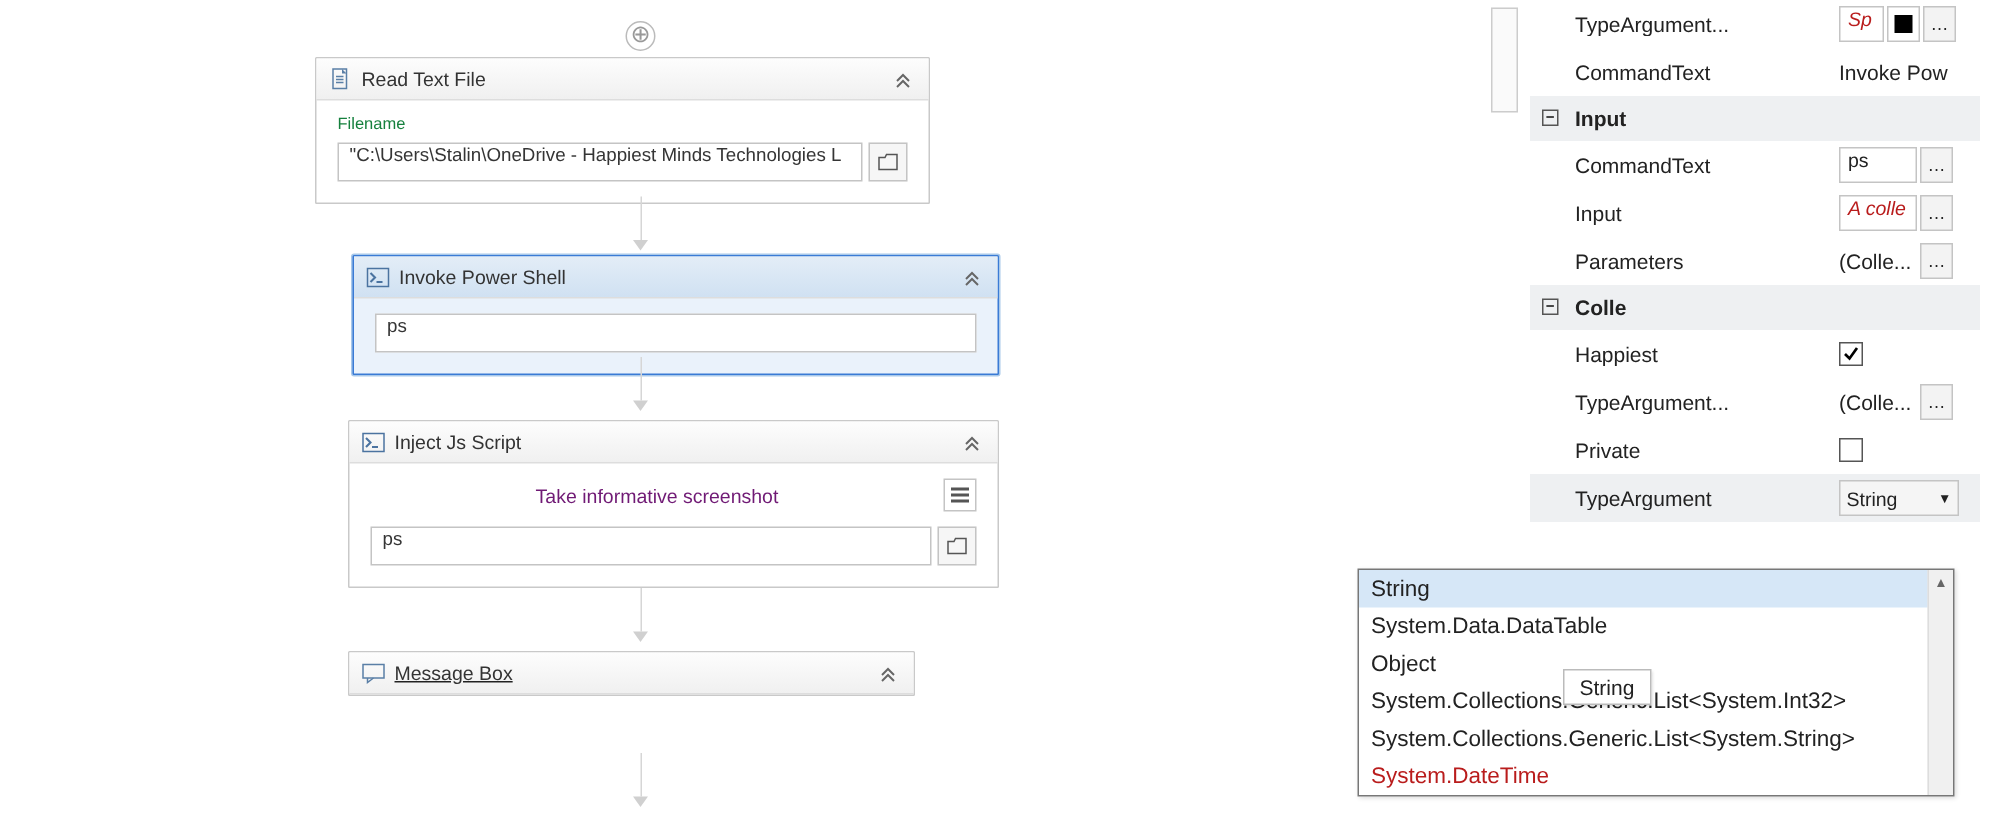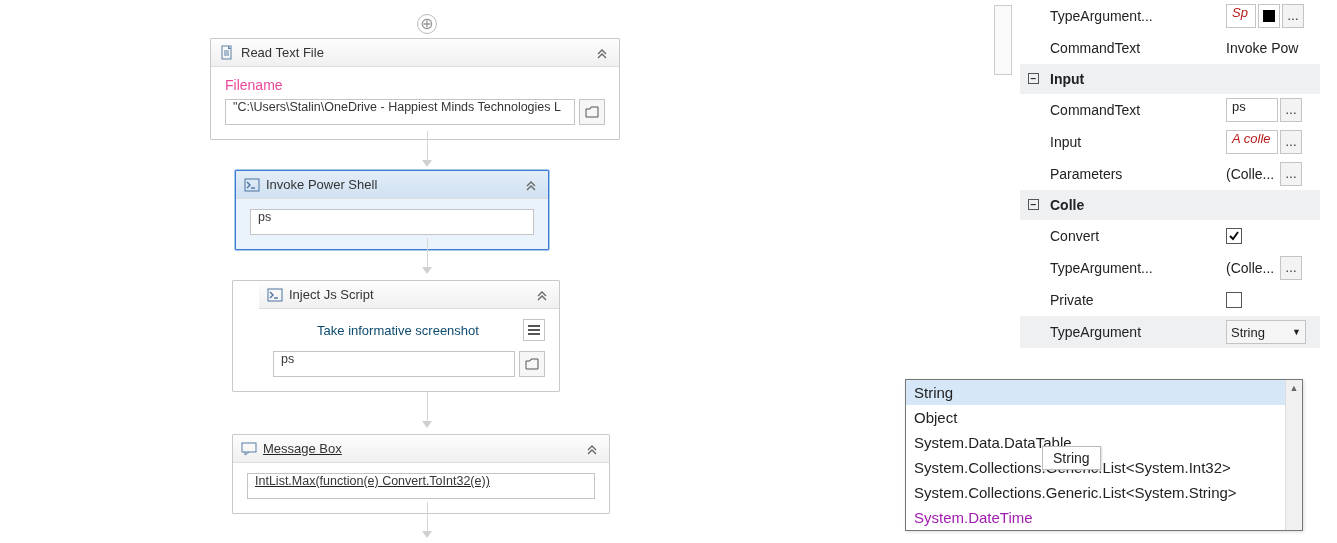--- a/index.html
+++ b/index.html
@@ -12,26 +12,26 @@
   .activity { position:absolute; width:410px; background:#fff; border:1px solid #c9c9c9; border-radius:1px; }
   .activity.selected { border:1px solid #3a7bd5; box-shadow:0 0 0 1px #a9c9ea; background:#eaf2fb;}
   .act-header { display:flex; align-items:center; height:28px; padding:0 8px; background:linear-gradient(#fdfdfd,#f0f0f0); border-bottom:1px solid #ddd;justify-content:center; }
   .activity.selected .act-header { background:linear-gradient(#e3edf7,#d0e1f2); }
   .act-icon { width:16px; height:16px; margin-right:6px; display:flex; align-items:center; justify-content:center; }
   .act-icon svg { width:16px; height:16px; }
   .act-title { flex:1; font-size:13px; color:#333; }
   .collapse-btn { width:18px; height:18px; color:#666; font-size:12px; display:flex; align-items:center; justify-content:center;}
   .collapse-btn svg{width:12px;height:12px;}
   .act-body { padding:10px 14px 14px 14px; }
-  .field-label { font-size:14px; color:#ec4899; margin-bottom:6px; display:block;}
+  .field-label { font-size:11px; color:#15803d; margin-bottom:6px; display:block;}
   .input-row { display:flex; align-items:center; }
   .text-input { flex:1; height:26px; border:1px solid #c4c4c4; padding:0 7px; font-size:12.5px; color:#353535; background:#fff; font-family:"Segoe UI",Arial,sans-serif; white-space:nowrap; overflow:hidden; text-overflow:ellipsis;}
   .brow-btn { width:26px; height:26px; margin-left:4px; border:1px solid #c4c4c4; background:#f6f6f6; display:flex; align-items:center; justify-content:center;}
   .brow-btn svg{width:14px;height:12px;}
-  .link-text { color:#0c4a6e; text-align:center; display:block; font-size:13px; }
+  .link-text { color:#701a75; text-align:center; display:block; font-size:13px; }
   .burger { width:22px; height:22px; border:1px solid #c4c4c4; display:flex; flex-direction:column; justify-content:center; align-items:center; gap:2px;}
   .burger span{display:block; width:12px; height:2px; background:#555;}
 
   .connector { position:absolute; left:426px; width:2px; display:flex; flex-direction:column; align-items:center; }
   .connector .line { width:1px; background:#d6d6d6; height:100%; }
   .connector .head { width:0;height:0;border-left:5px solid transparent;border-right:5px solid transparent;border-top:7px solid #d0d0d0; }
 
   
   .mini-scroll { position:absolute; left:994px; top:5px; width:18px; height:70px; border:1px solid #ccc; background:#fafafa; }
 
@@ -97,21 +97,21 @@
         </div>
       </div>
     </div>
   </div>
 
   <div class="connector" style="top:131px; height:36px;">
       <div class="line" style="height:29px"></div>
       <div class="head"></div>
     </div>
 
-  <div class="activity selected" style="left:235px; top:170px; width:314px;">
+  <div class="activity selected" style="left:235px; top:170px; width:431px;">
     <div class="act-header">
       <span class="act-icon">
         <svg viewBox="0 0 16 16">
             <rect x="1" y="2" width="14" height="12" fill="none" stroke="#4b73a0"></rect>
             <path d="M3 5 L6 8 L3 11" fill="none" stroke="#4b73a0" stroke-width="1.4"></path>
             <line x1="7" y1="11" x2="11" y2="11" stroke="#4b73a0" stroke-width="1.4"></line>
           </svg>
       </span>
       <span class="act-title">Invoke Power Shell</span>
       <span class="collapse-btn">
@@ -126,21 +126,21 @@
         <div class="text-input">ps</div>
       </div>
     </div>
   </div>
 
   <div class="connector" style="top:238px; height:36px;">
       <div class="line" style="height:29px"></div>
       <div class="head"></div>
     </div>
 
-  <div class="activity" style="left:232px; top:280px; width:328px;padding-left:26px;">
+  <div class="activity" style="left:232px; top:280px; width:434px;">
     <div class="act-header">
       <span class="act-icon">
         <svg viewBox="0 0 16 16">
             <rect x="1" y="2" width="14" height="12" fill="none" stroke="#4b73a0"></rect>
             <path d="M3 5 L6 8 L3 11" fill="none" stroke="#4b73a0" stroke-width="1.4"></path>
             <line x1="7" y1="11" x2="11" y2="11" stroke="#4b73a0" stroke-width="1.4"></line>
           </svg>
       </span>
       <span class="act-title">Inject Js Script</span>
       <span class="collapse-btn">
@@ -184,25 +184,20 @@
           </svg>
       </span>
       <span class="act-title">Message Box</span>
       <span class="collapse-btn">
         <svg viewBox="0 0 12 12">
             <path d="M2 7 L6 3 L10 7" fill="none" stroke="#666" stroke-width="1.3"></path>
             <path d="M2 11 L6 7 L10 11" fill="none" stroke="#666" stroke-width="1.3"></path>
           </svg>
       </span>
     </div>
-    <div class="act-body">
-      <div class="input-row">
-        <div class="text-input">IntList.Max(function(e) Convert.ToInt32(e))</div>
-      </div>
-    </div>
   </div>
 
   <div class="connector" style="top:502px; height:36px;">
       <div class="line" style="height:29px"></div>
       <div class="head"></div>
     </div>
 </div>
 
 <div class="mini-scroll"></div>
 
@@ -248,21 +243,21 @@
       <span style="font-size:14px;width:52px;overflow:hidden;">(Colle...</span>
       <span class="dots">…</span>
     </span>
   </div>
 
   <div class="cat">
     <span class="toggle">−</span>
     <span>Colle</span>
   </div>
   <div class="prow">
-    <span class="name">Convert</span>
+    <span class="name">Happiest</span>
     <span class="val">
       <span class="chk">
         <svg viewBox="0 0 12 12">
             <path d="M2 6 L5 9 L10 2" fill="none" stroke="#000" stroke-width="1.8"></path>
           </svg>
       </span>
     </span>
   </div>
   <div class="prow">
     <span class="name">TypeArgument...</span>
@@ -283,23 +278,23 @@
       <span class="combo">
         <span>String</span>
         <span class="arrow">▼</span>
       </span>
     </span>
   </div>
 </div>
 
 <div class="dropdown">
   <div class="opt sel">String</div>
+  <div class="opt">System.Data.DataTable</div>
   <div class="opt">Object</div>
-  <div class="opt">System.Data.DataTable</div>
   <div class="opt">System.Collections.Generic.List&lt;System.Int32&gt;</div>
   <div class="opt">System.Collections.Generic.List&lt;System.String&gt;</div>
-  <div class="opt" style="color:#a21caf">System.DateTime</div>
+  <div class="opt" style="color:#b91c1c">System.DateTime</div>
   <div class="dd-scroll">
       <div class="up">▲</div>
     </div>
 </div>
 
 <div class="tooltip" style="left:1042px; top:446px;">String</div>
 
 </body></html>

